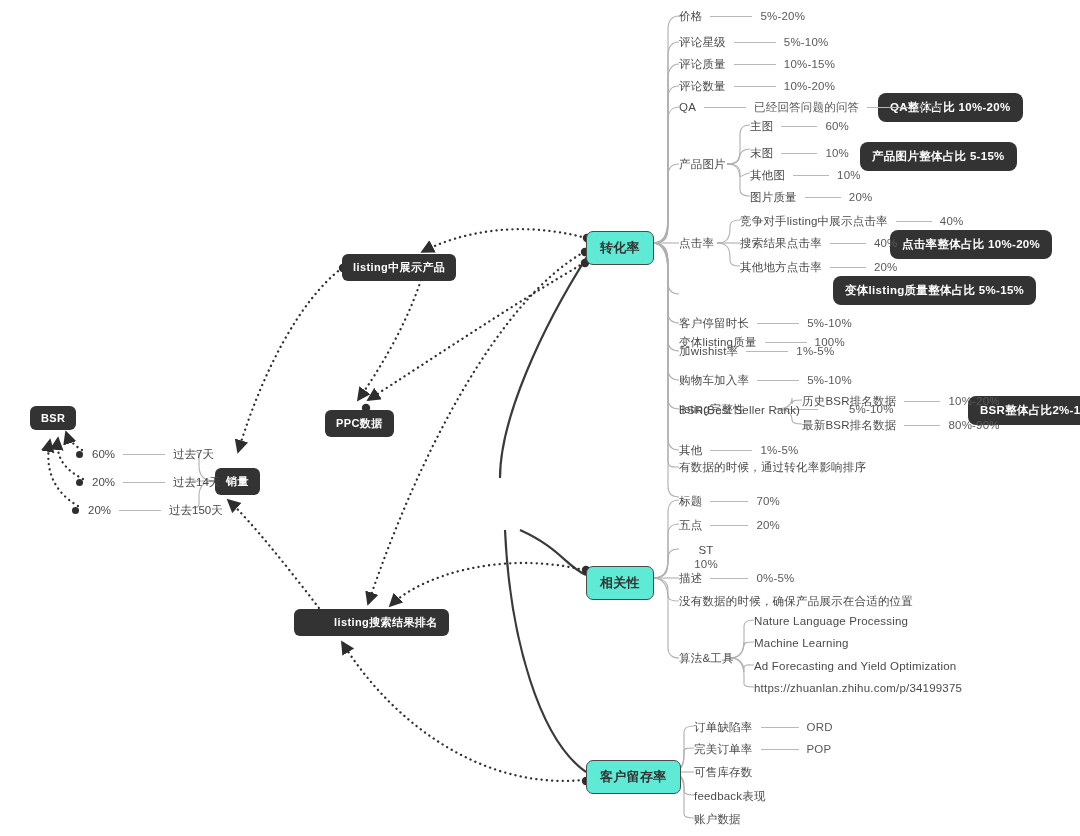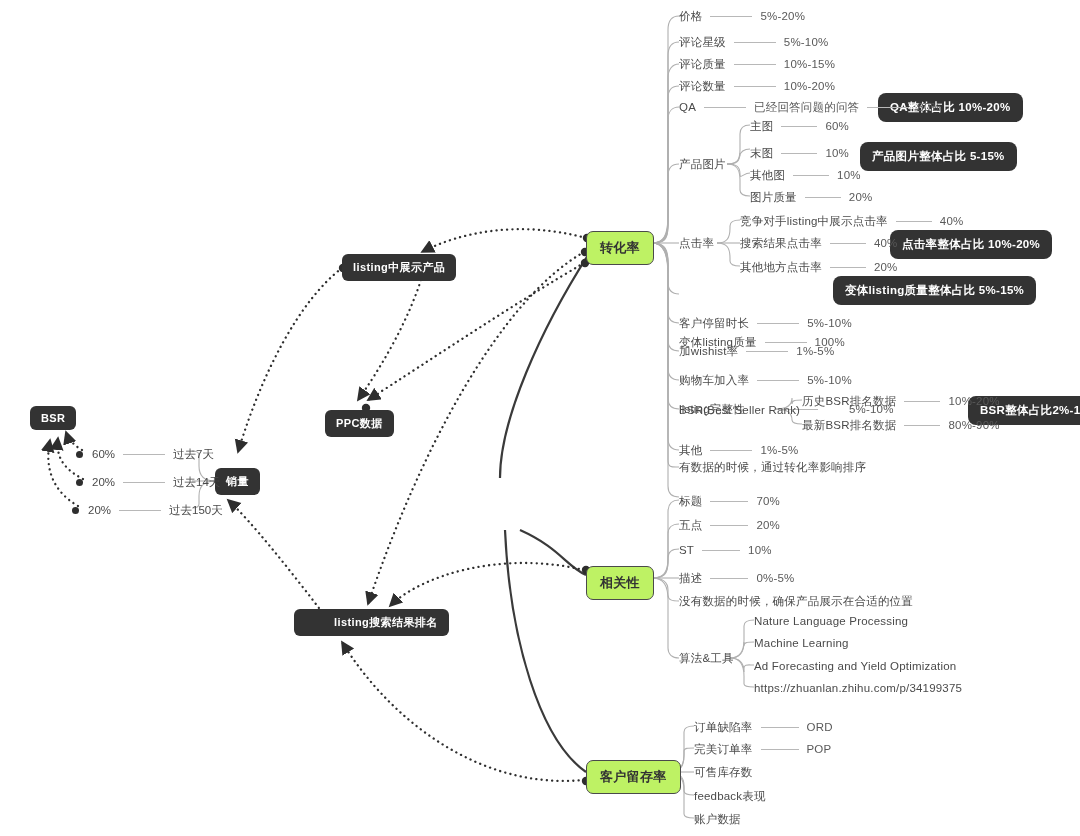--- a/index.html
+++ b/index.html
@@ -16,21 +16,21 @@
   .node{position:absolute;box-sizing:border-box;white-space:nowrap;}
 
   
   .n-root{
     border:2px solid #4a4a4a;border-radius:10px;background:#fdfdfd;
     font-size:21px;font-weight:bold;color:#2b2b2b;letter-spacing:.5px;
     padding:11px 22px;
   }
   
   .n-branch{
-    border:1.6px solid #4a4a4a;border-radius:7px;background:#bef264;
+    border:1.6px solid #4a4a4a;border-radius:7px;background:#5eead4;
     font-size:13px;font-weight:600;color:#333;padding:7px 13px;letter-spacing:.3px;
   }
   
   .n-chip{
     background:#333333;color:#ffffff;border-radius:6px;
     font-size:11px;font-weight:bold;padding:6px 11px;letter-spacing:.4px;
   }
   
   .n-badge{
     background:#333333;color:#ffffff;border-radius:8px;
@@ -316,21 +316,21 @@
   <div class="leaf" style="left:679px;top:494px;">
     <span class="lbl">标题</span>
     <span class="dash" style="width:38px"></span>
     <span class="val">70%</span>
   </div>
   <div class="leaf" style="left:679px;top:518px;">
     <span class="lbl">五点</span>
     <span class="dash" style="width:38px"></span>
     <span class="val">20%</span>
   </div>
-  <div class="leaf" style="left:679px;top:543px;">
+  <div class="leaf" style="left:679px;top:543px;flex-direction:column;">
     <span class="lbl">ST</span>
     <span class="dash" style="width:38px"></span>
     <span class="val">10%</span>
   </div>
   <div class="leaf" style="left:679px;top:571px;">
     <span class="lbl">描述</span>
     <span class="dash" style="width:38px"></span>
     <span class="val">0%-5%</span>
   </div>
   <div class="leaf" style="left:679px;top:594px;">

